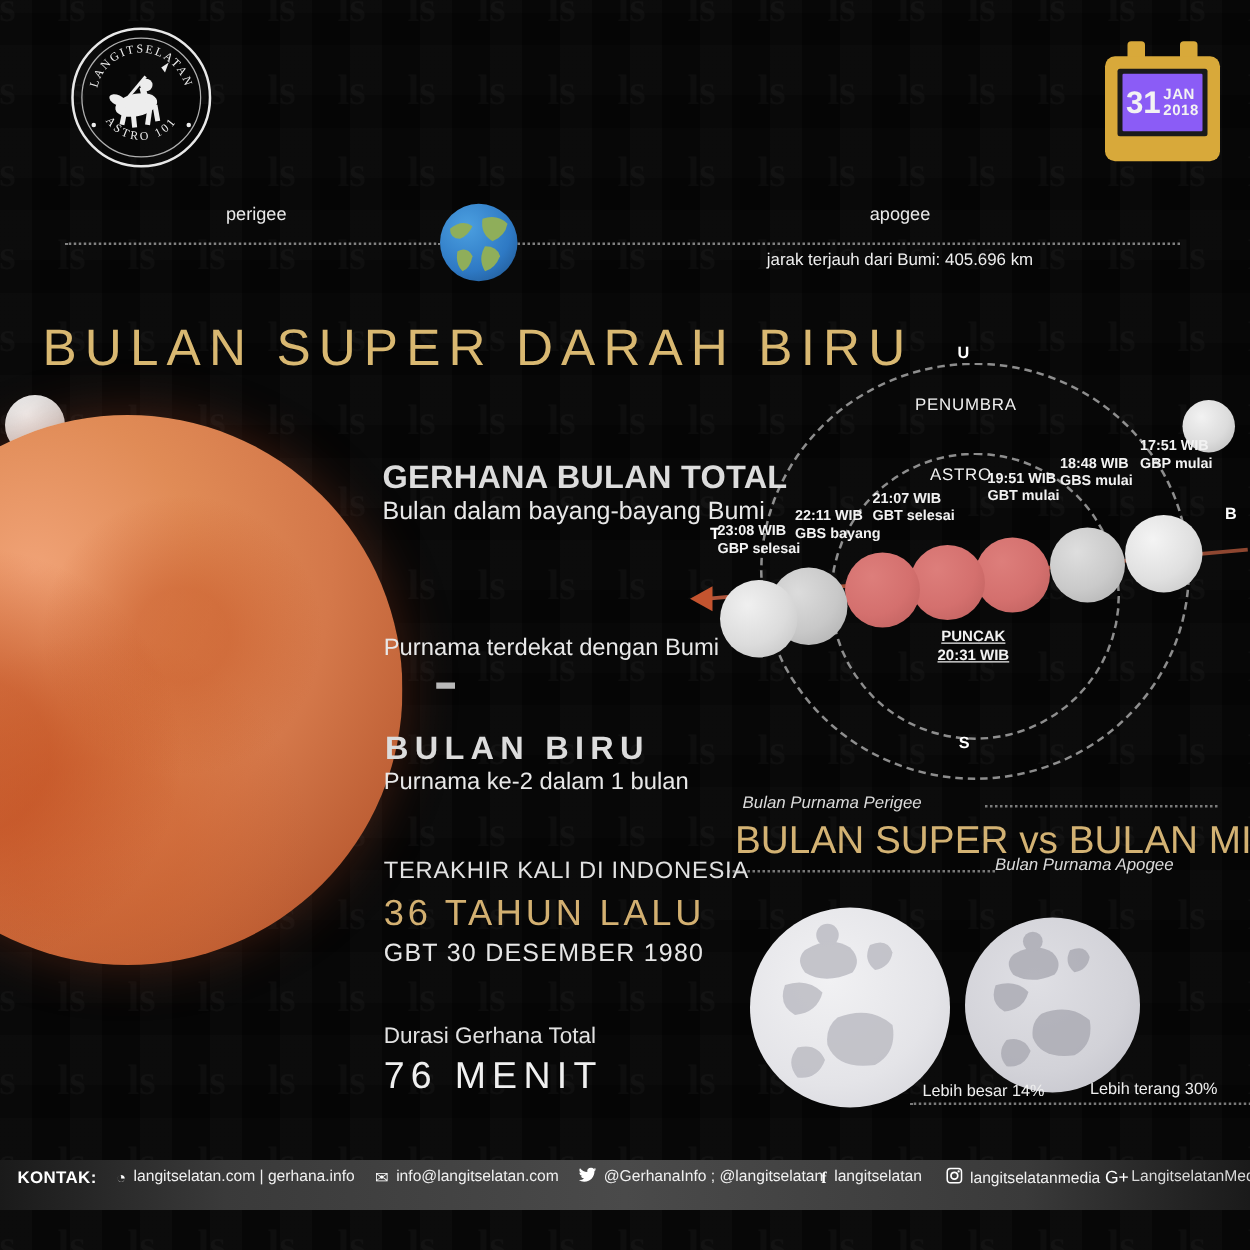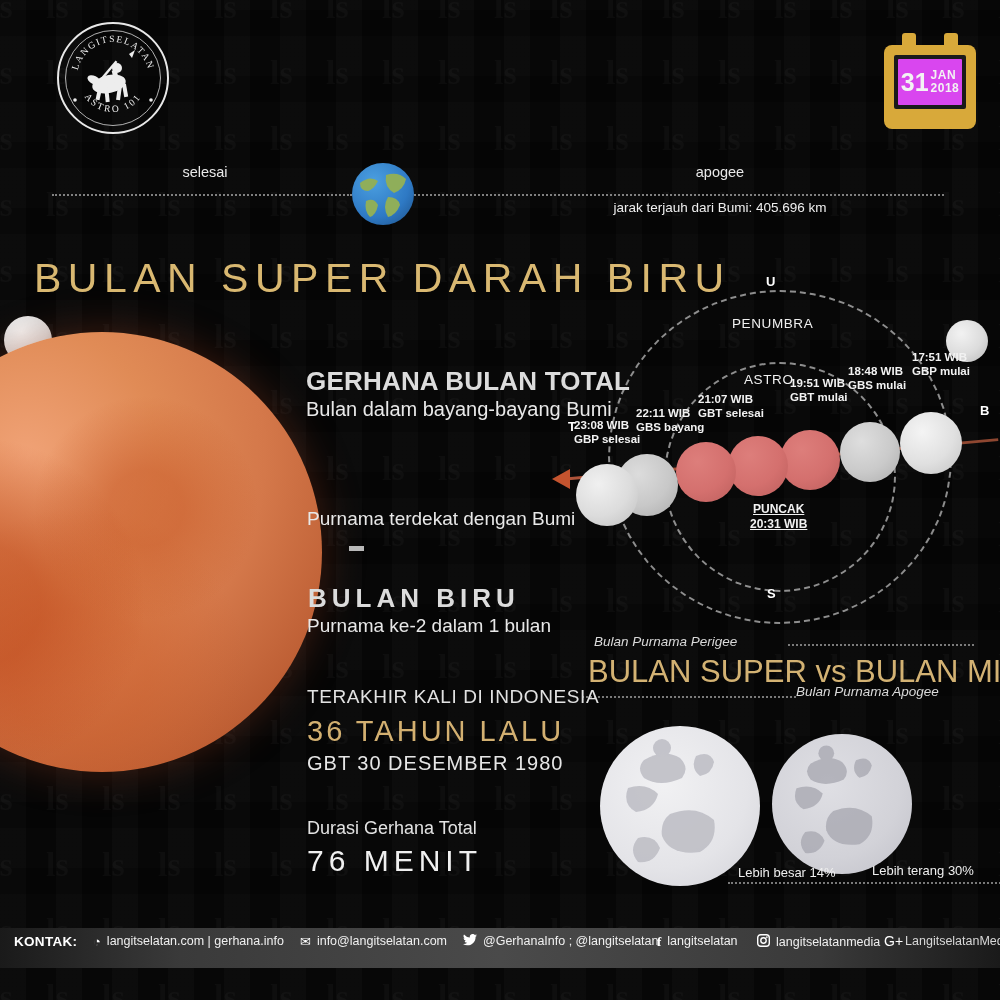--- a/index.html
+++ b/index.html
@@ -23,21 +23,21 @@
       border:1px solid rgba(232,232,232,.75);}
   #logo-seal svg{position:absolute;left:0;top:0;}
   #brand{position:absolute;left:178px;top:38px;color:#fff;font-size:43px;letter-spacing:-0.5px;white-space:nowrap;}
   #brand .b-bold{font-weight:bold;}
   #brand .b-light{font-weight:300;}
   #brand .b-trivia{font-weight:300;margin-left:16px;}
 
   #calendar{position:absolute;left:884px;top:33px;width:92px;height:96px;}
   #cal-body{position:absolute;left:0;top:12px;width:92px;height:84px;background:#d8a93a;border-radius:8px;}
   #cal-screen{position:absolute;left:10px;top:10px;width:72px;height:54px;background:#1a1a1a;border-radius:2px;}
-  #cal-inner{position:absolute;left:4px;top:4px;width:64px;height:46px;background:#d946ef;border-radius:1px;
+  #cal-inner{position:absolute;left:4px;top:4px;width:64px;height:46px;background:#8b5cf6;border-radius:1px;
      display:flex;align-items:center;justify-content:center;}
   .cal-tab{position:absolute;top:0;width:14px;height:18px;background:#d8a93a;border-radius:3px;}
   #cal-day{color:#f3f3f3;font-size:25px;font-weight:bold;line-height:1;}
   #cal-mo{color:#f3f3f3;font-size:12px;font-weight:bold;line-height:1.05;letter-spacing:.5px;margin-left:2px;}
 
   
   #band{position:absolute;left:0;top:150px;width:1000px;height:85px;}
   .band-line{position:absolute;top:44px;height:0;border-top:2px dotted rgba(225,225,225,.55);}
   .band-label{position:absolute;color:#e9e9e9;font-size:14.5px;text-align:center;white-space:nowrap;}
   .band-sub{position:absolute;color:#efefef;font-size:13.5px;text-align:center;white-space:nowrap;}
@@ -448,21 +448,21 @@
             </span>
           </div>
         </div>
       </div>
     </div>
   </div>
 
   <div id="band">
     <div class="mini-moon" style="left:4px;top:166px;width:48px;height:48px;"></div>
     <div class="band-line" style="left:52px;width:300px;"></div>
-    <div class="band-label" style="left:120px;top:14px;width:170px;">selesai</div>
+    <div class="band-label" style="left:120px;top:14px;width:170px;">perigee</div>
 
     <div class="band-line" style="left:414px;width:530px;"></div>
     <div class="band-label" style="left:640px;top:14px;width:160px;">apogee</div>
     <div class="band-sub" style="left:575px;top:50px;width:290px;">jarak terjauh dari Bumi: 405.696 km</div>
     <div class="mini-moon" style="left:946px;top:170px;width:42px;height:42px;"></div>
   </div>
 
   <div id="earth">
     <svg width="62" height="62" viewBox="0 0 62 62">
       <g fill="#8fae5a">

